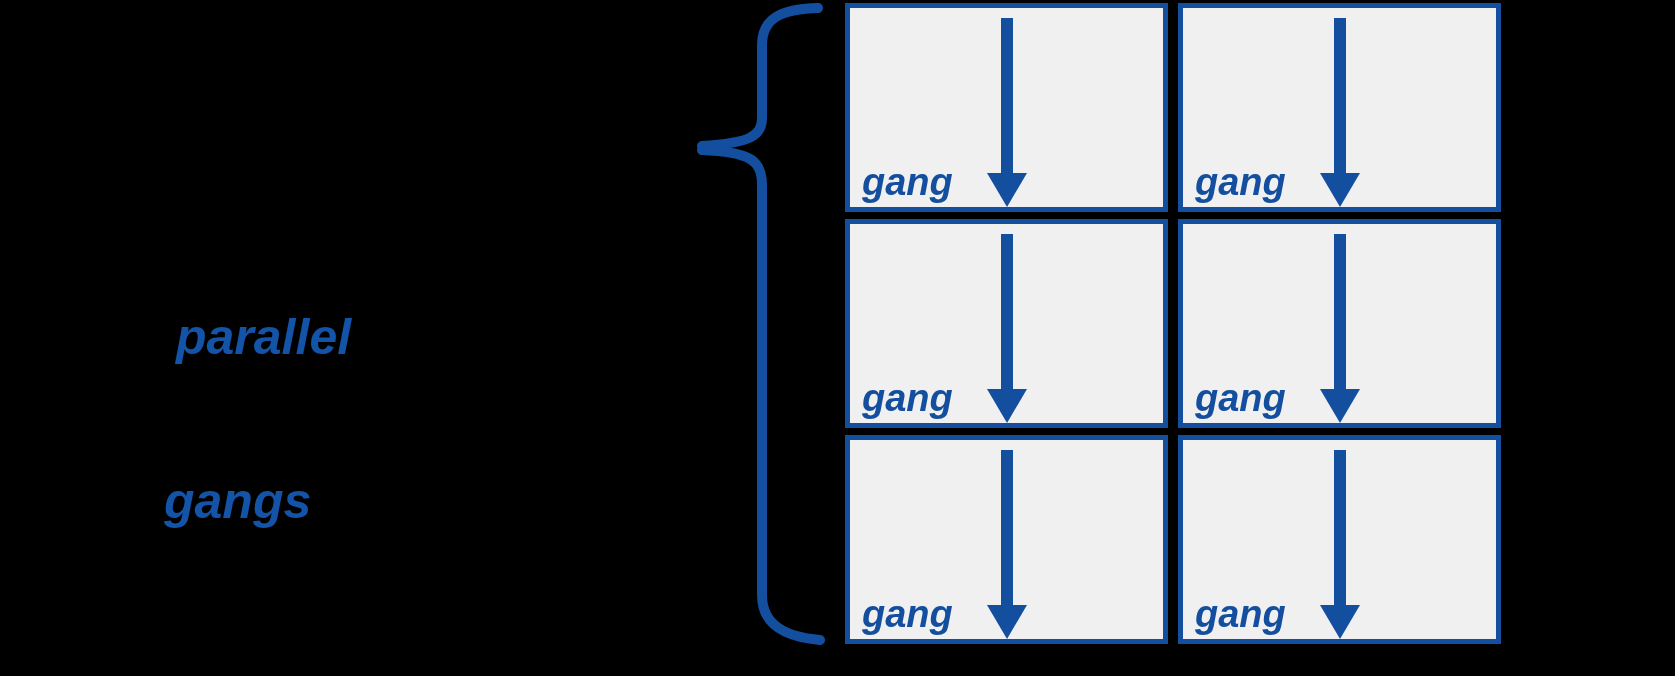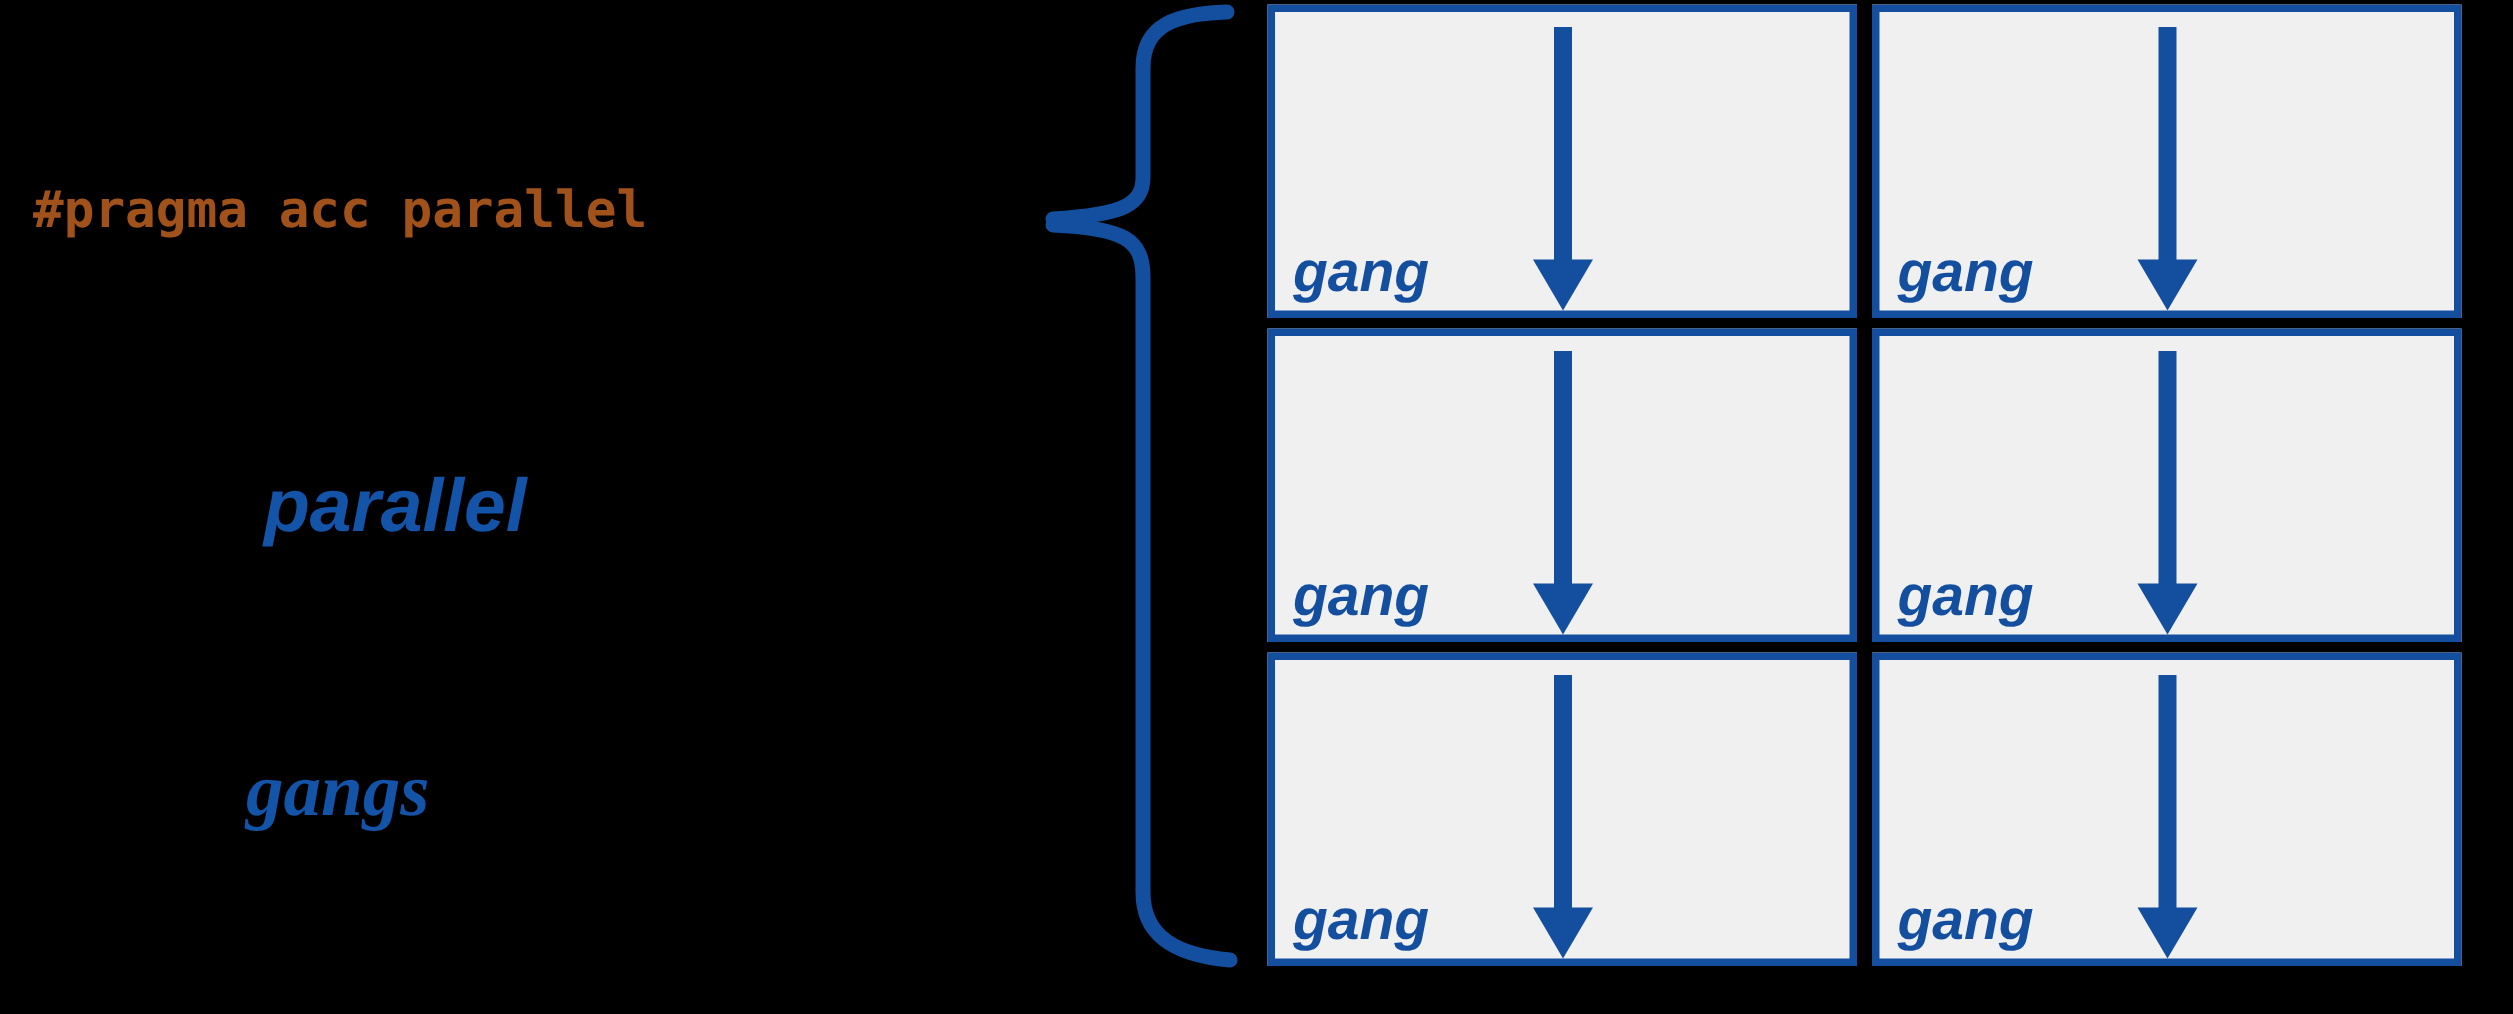--- a/index.html
+++ b/index.html
@@ -32,33 +32,33 @@
   .kw {
     position: absolute;
     font-weight: bold;
     font-style: italic;
     font-size: 50px;
     color: var(--label-blue);
     white-space: nowrap;
     margin-top: 14px;
   }
   .kw-parallel { left: 176px; top: 294px; }
-  .kw-gangs   { left: 164px; top: 483px; font-family: Liberation Serif, serif; }
+  .kw-gangs   { left: 164px; top: 458px; }
   .brace {
     position: absolute;
     left: 690px;
     top: 0px;
     width: 140px;
     height: 655px;
   }
   .grid {
     position: absolute;
     left: 845px;
     top: 3px;
-    width: 796px;
+    width: 656px;
     height: 641px;
     display: grid;
     grid-template-columns: 1fr 1fr;
     grid-template-rows: 1fr 1fr 1fr;
     column-gap: 10px;
     row-gap: 7px;
   }
   .cell {
     position: relative;
     background: var(--cell-fill);
@@ -106,21 +106,20 @@
     stroke: var(--diagram-blue);
     stroke-width: 10;
     stroke-linecap: round;
   }
 </style>
 </head>
 <body>
 
 <div class="stage">
 
-  <div class="code-label">#pragma acc parallel</div>
 
   <div class="kw kw-parallel">parallel</div>
 
   <div class="kw kw-gangs">gangs</div>
 
   <svg class="brace" viewBox="0 0 140 655" aria-hidden="true">
     <path d="M 128 8 C 95 9, 72 16, 72 45 L 72 118 C 72 136, 60 143, 12 146"></path>
     <path d="M 12 150 C 60 152, 72 160, 72 185 L 72 595 C 72 625, 95 637, 130 640"></path>
   </svg>
 

